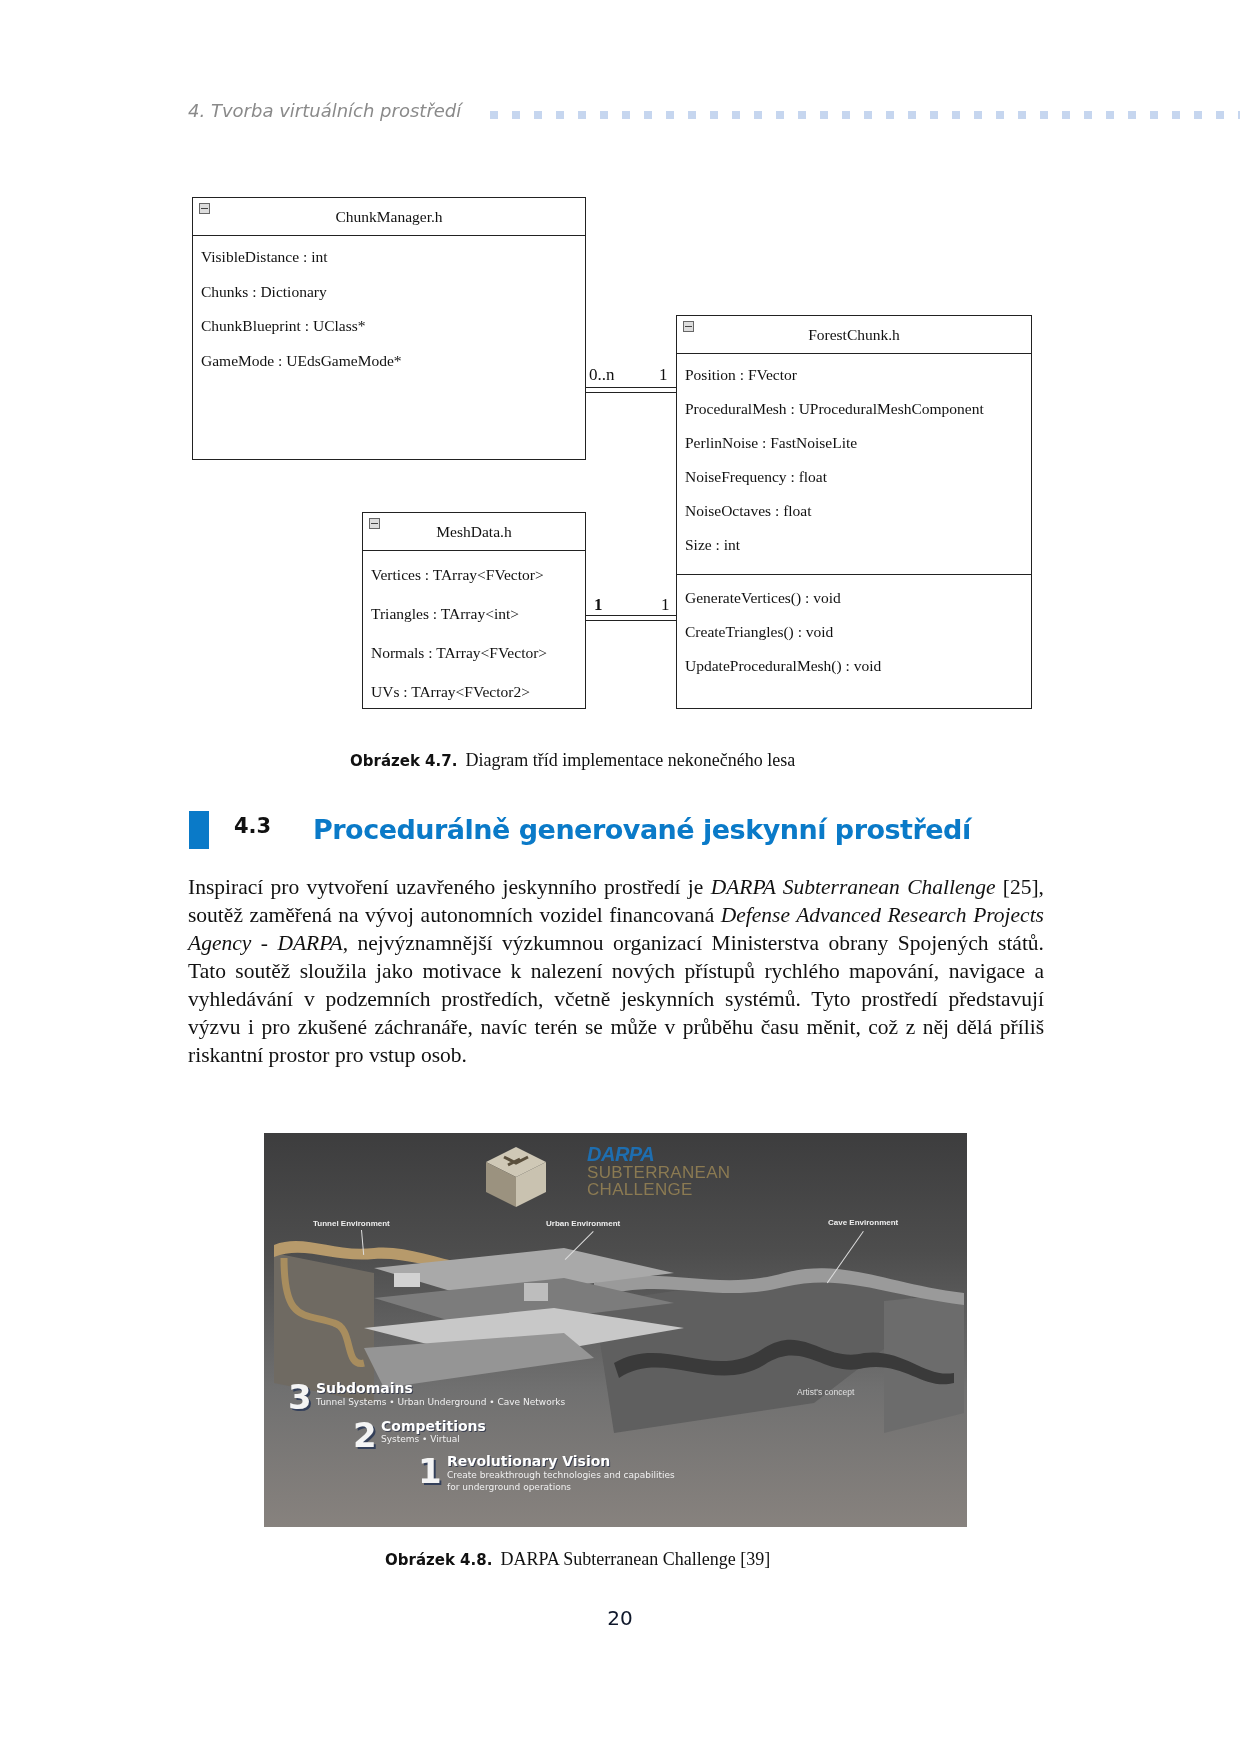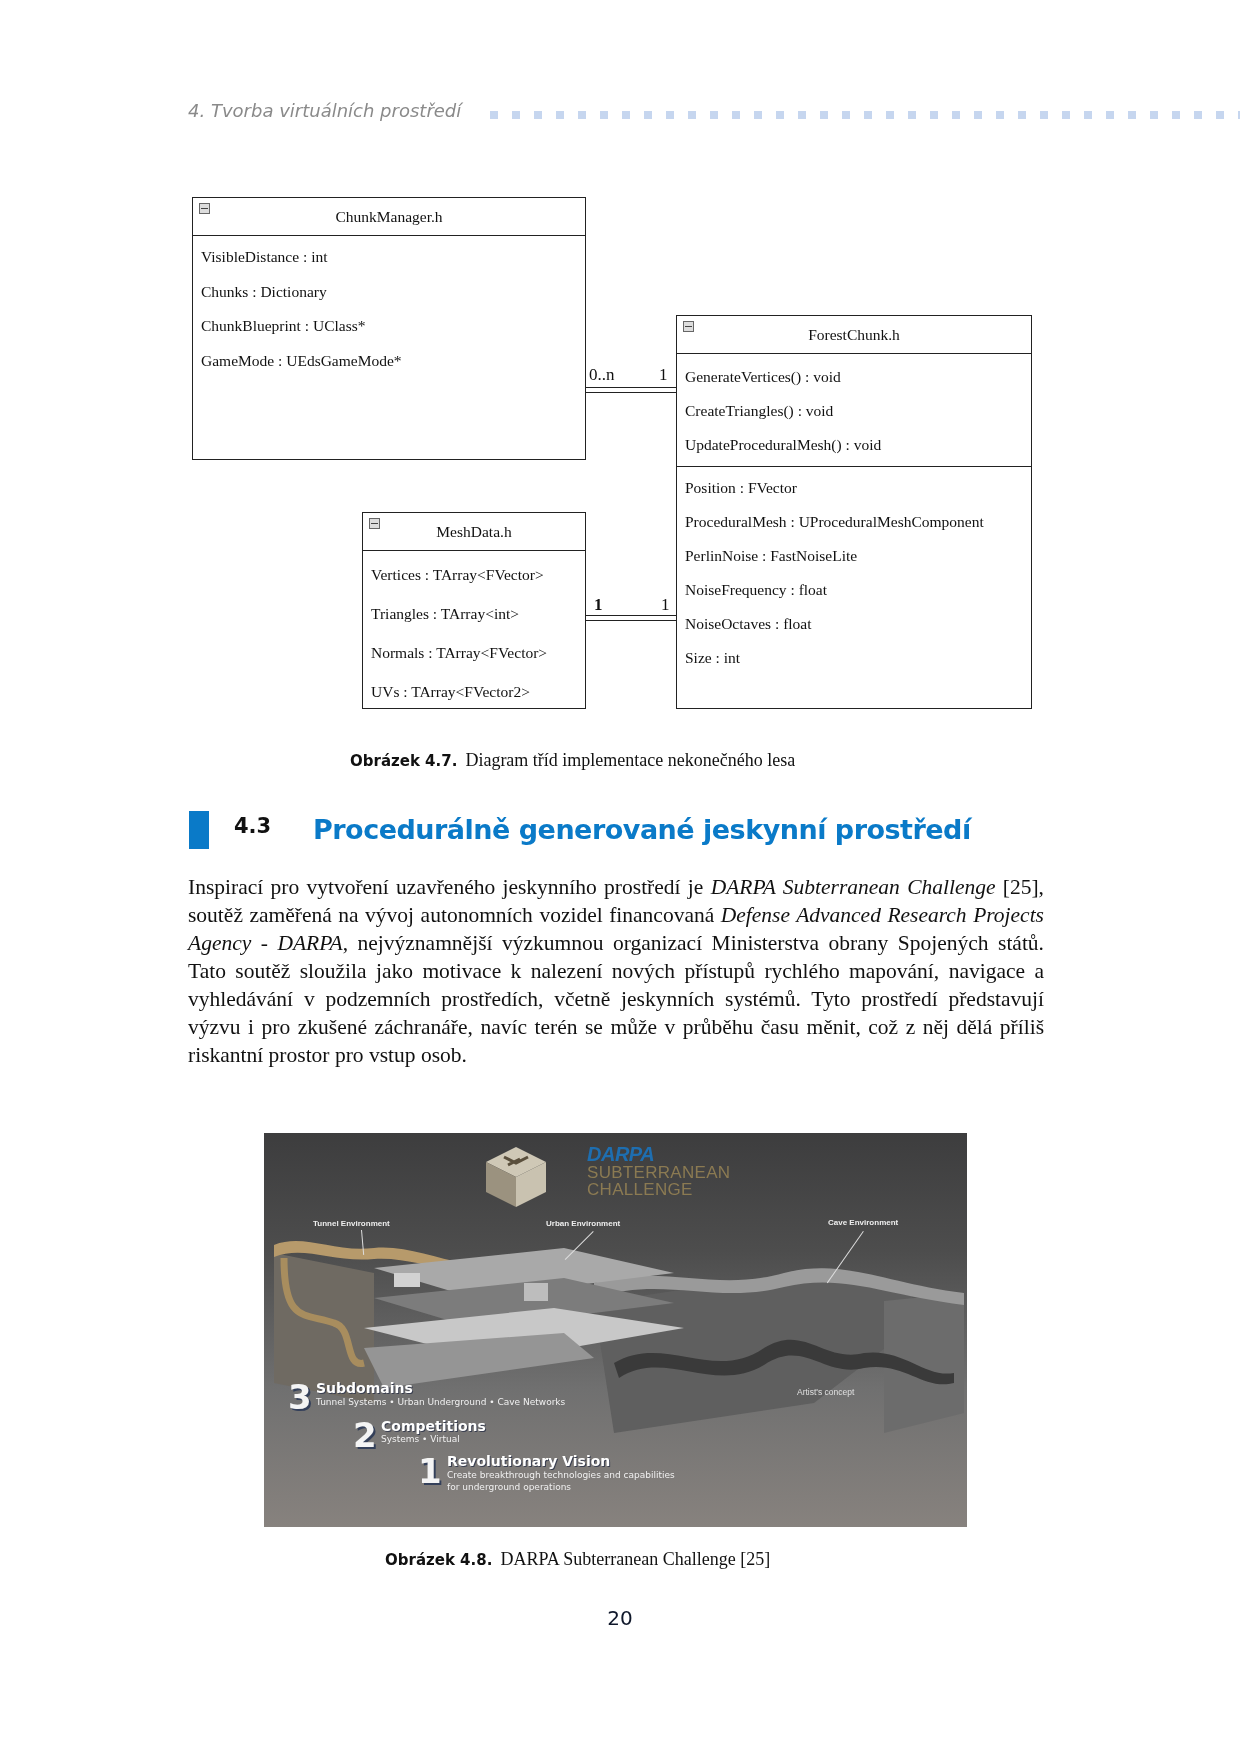--- a/index.html
+++ b/index.html
@@ -72,32 +72,32 @@
     <div class="sec attrs">
       <div class="row">VisibleDistance : int</div>
       <div class="row">Chunks : Dictionary</div>
       <div class="row">ChunkBlueprint : UClass*</div>
       <div class="row">GameMode : UEdsGameMode*</div>
     </div>
   </div>
 
   <div class="uml" id="fc">
     <div class="title"><span class="collapse"></span><span>ForestChunk.h</span></div>
-    <div class="sec" style="padding-top:6px">
-      <div class="row">GenerateVertices() : void</div>
-      <div class="row">CreateTriangles() : void</div>
-      <div class="row">UpdateProceduralMesh() : void</div>
-    </div>
     <div class="sec attrs">
       <div class="row">Position : FVector</div>
       <div class="row">ProceduralMesh : UProceduralMeshComponent</div>
       <div class="row">PerlinNoise : FastNoiseLite</div>
       <div class="row">NoiseFrequency : float</div>
       <div class="row">NoiseOctaves : float</div>
       <div class="row">Size : int</div>
+    </div>
+    <div class="sec" style="padding-top:6px">
+      <div class="row">GenerateVertices() : void</div>
+      <div class="row">CreateTriangles() : void</div>
+      <div class="row">UpdateProceduralMesh() : void</div>
     </div>
   </div>
 
   <div class="uml" id="md">
     <div class="title"><span class="collapse"></span><span>MeshData.h</span></div>
     <div class="sec attrs">
       <div class="row">Vertices : TArray&lt;FVector&gt;</div>
       <div class="row">Triangles : TArray&lt;int&gt;</div>
       <div class="row">Normals : TArray&lt;FVector&gt;</div>
       <div class="row">UVs : TArray&lt;FVector2&gt;</div>
@@ -172,16 +172,16 @@
   <div class="pt-title" style="left:117px; top:285px;">Competitions</div>
   <div class="pt-sub" style="left:117px; top:300px;">Systems • Virtual</div>
 
   <div class="num" style="left:154px; top:318px;">1</div>
   <div class="pt-title" style="left:183px; top:320px;">Revolutionary Vision</div>
   <div class="pt-sub" style="left:183px; top:336px;">Create breakthrough technologies and capabilities</div>
   <div class="pt-sub" style="left:183px; top:348px;">for underground operations</div>
 </div>
 
 <div class="caption" style="left:385px; top:1549px;">
-  <span class="lab">Obrázek 4.8.</span><span>DARPA Subterranean Challenge [25]</span>
+  <span class="lab">Obrázek 4.8.</span><span>DARPA Subterranean Challenge [39]</span>
 </div>
 
 <div class="page-num">20</div>
 
 </body></html>

